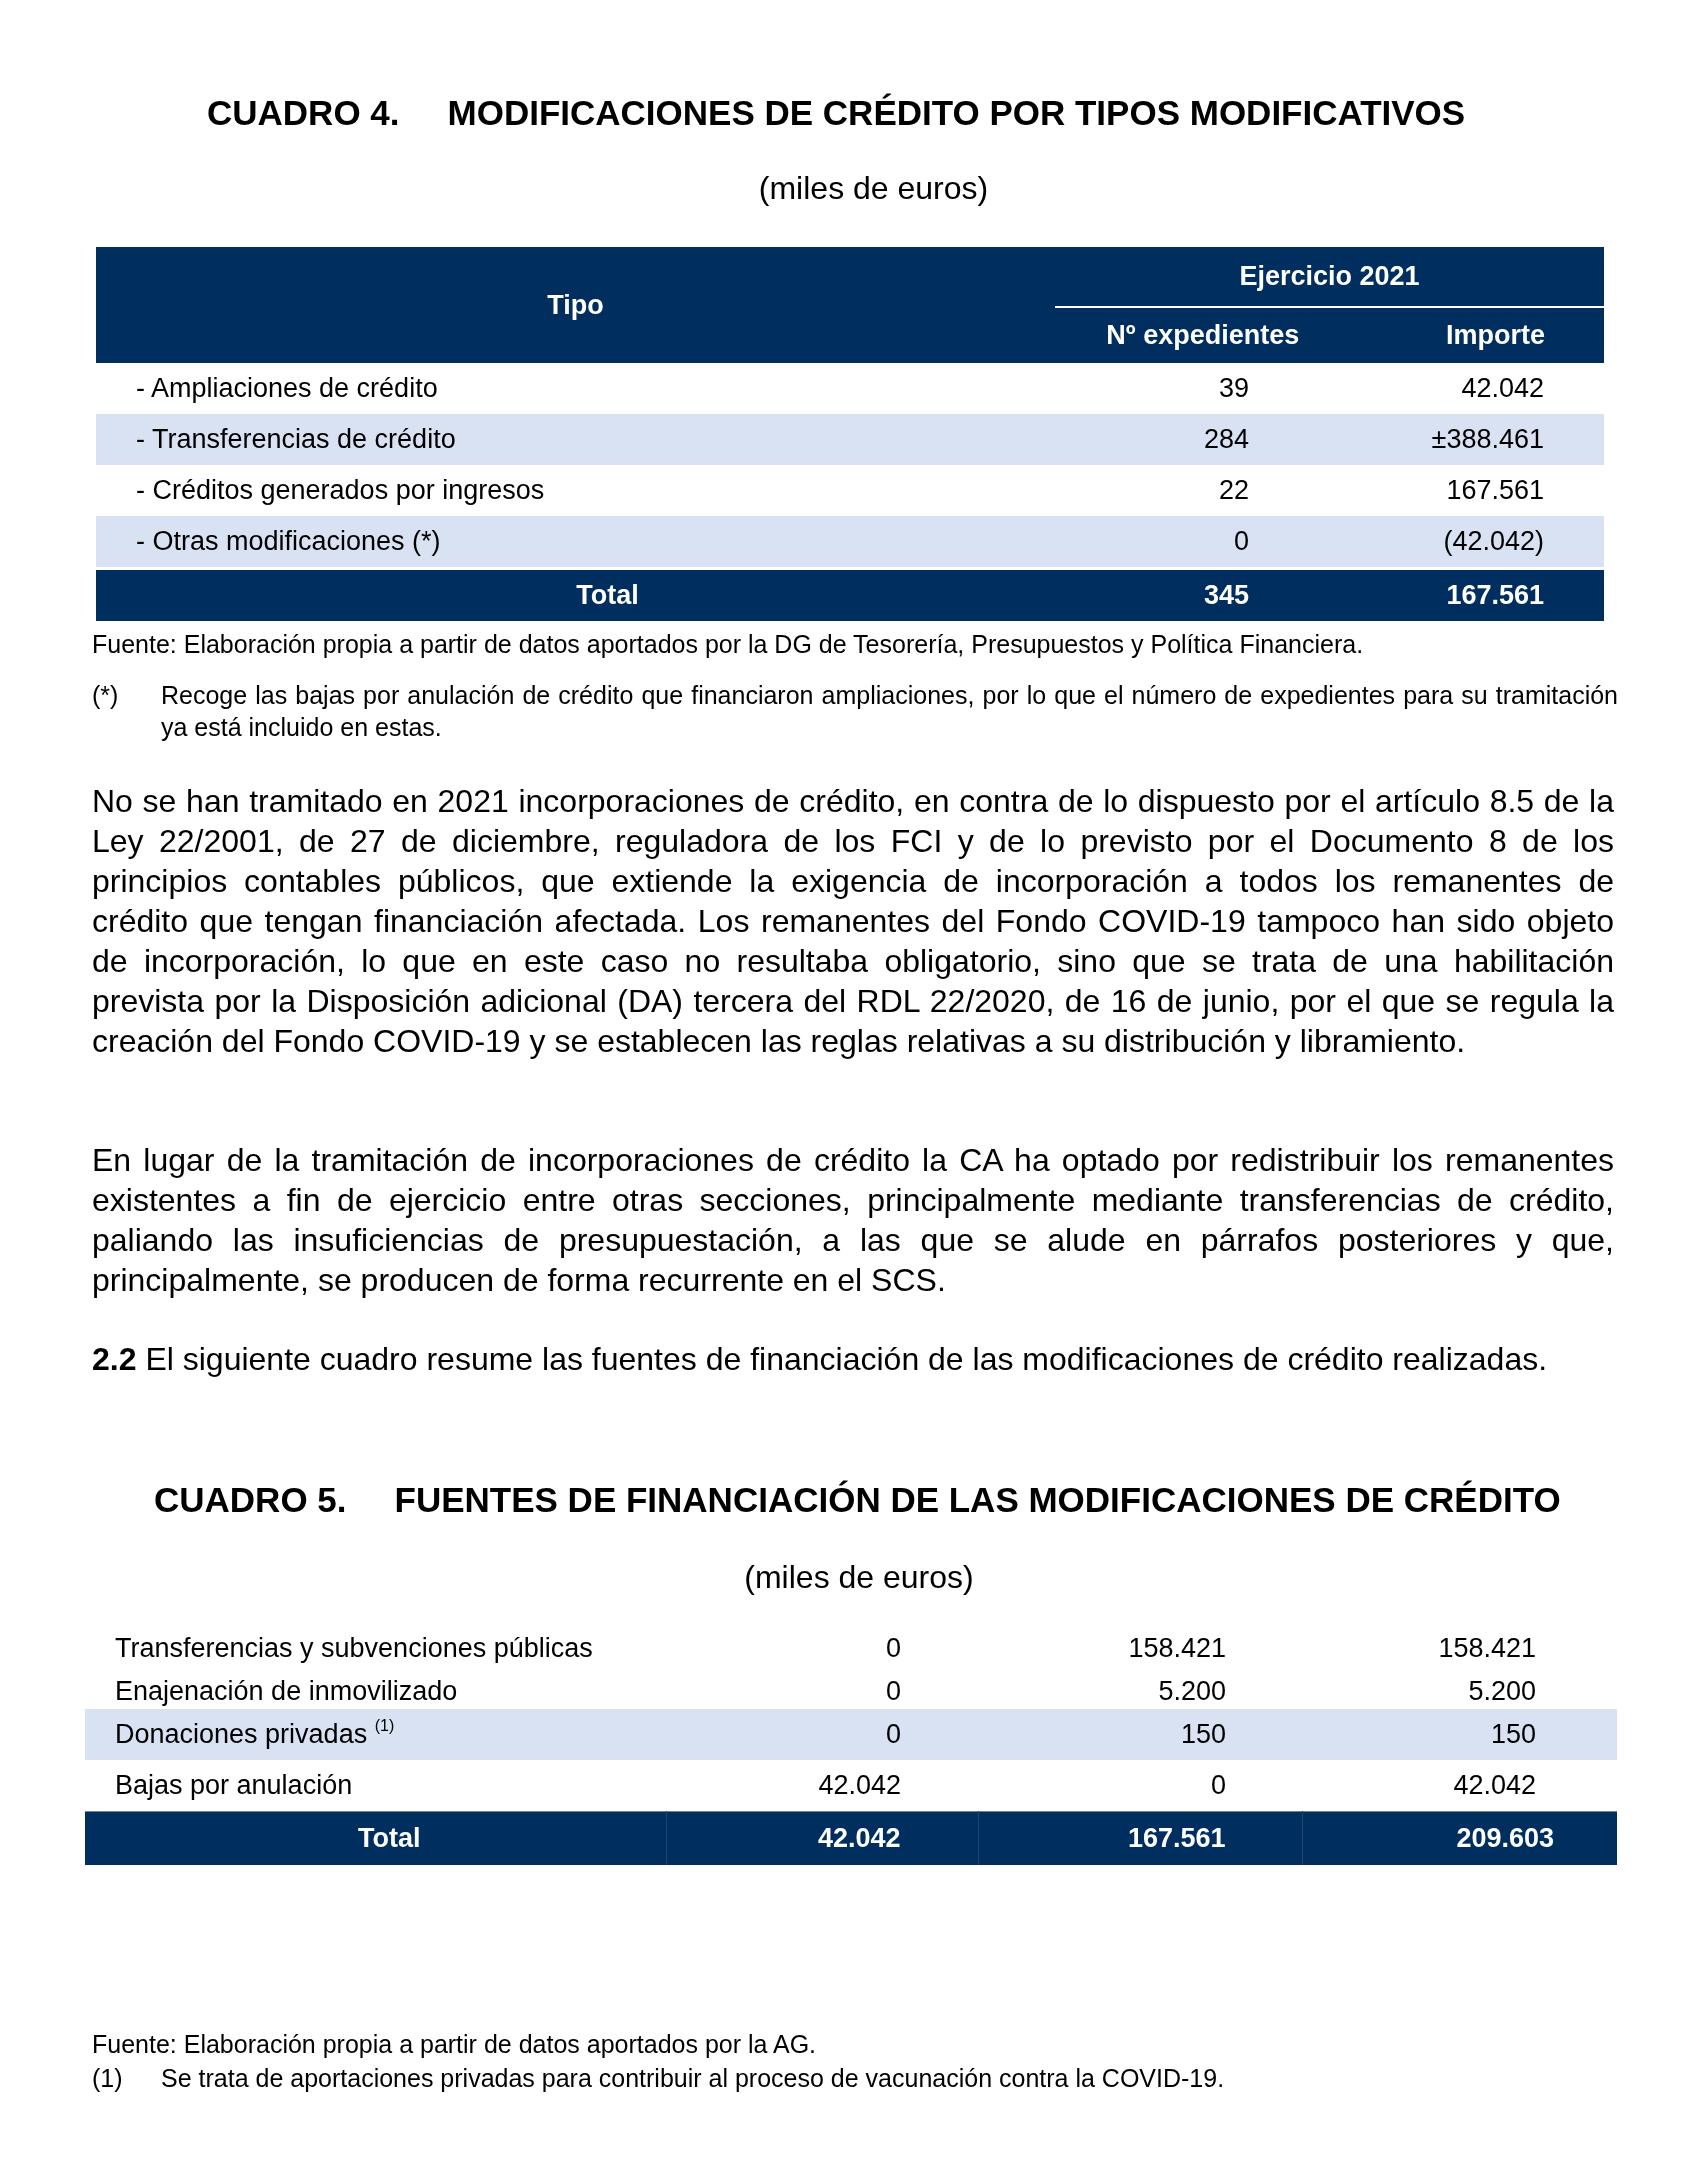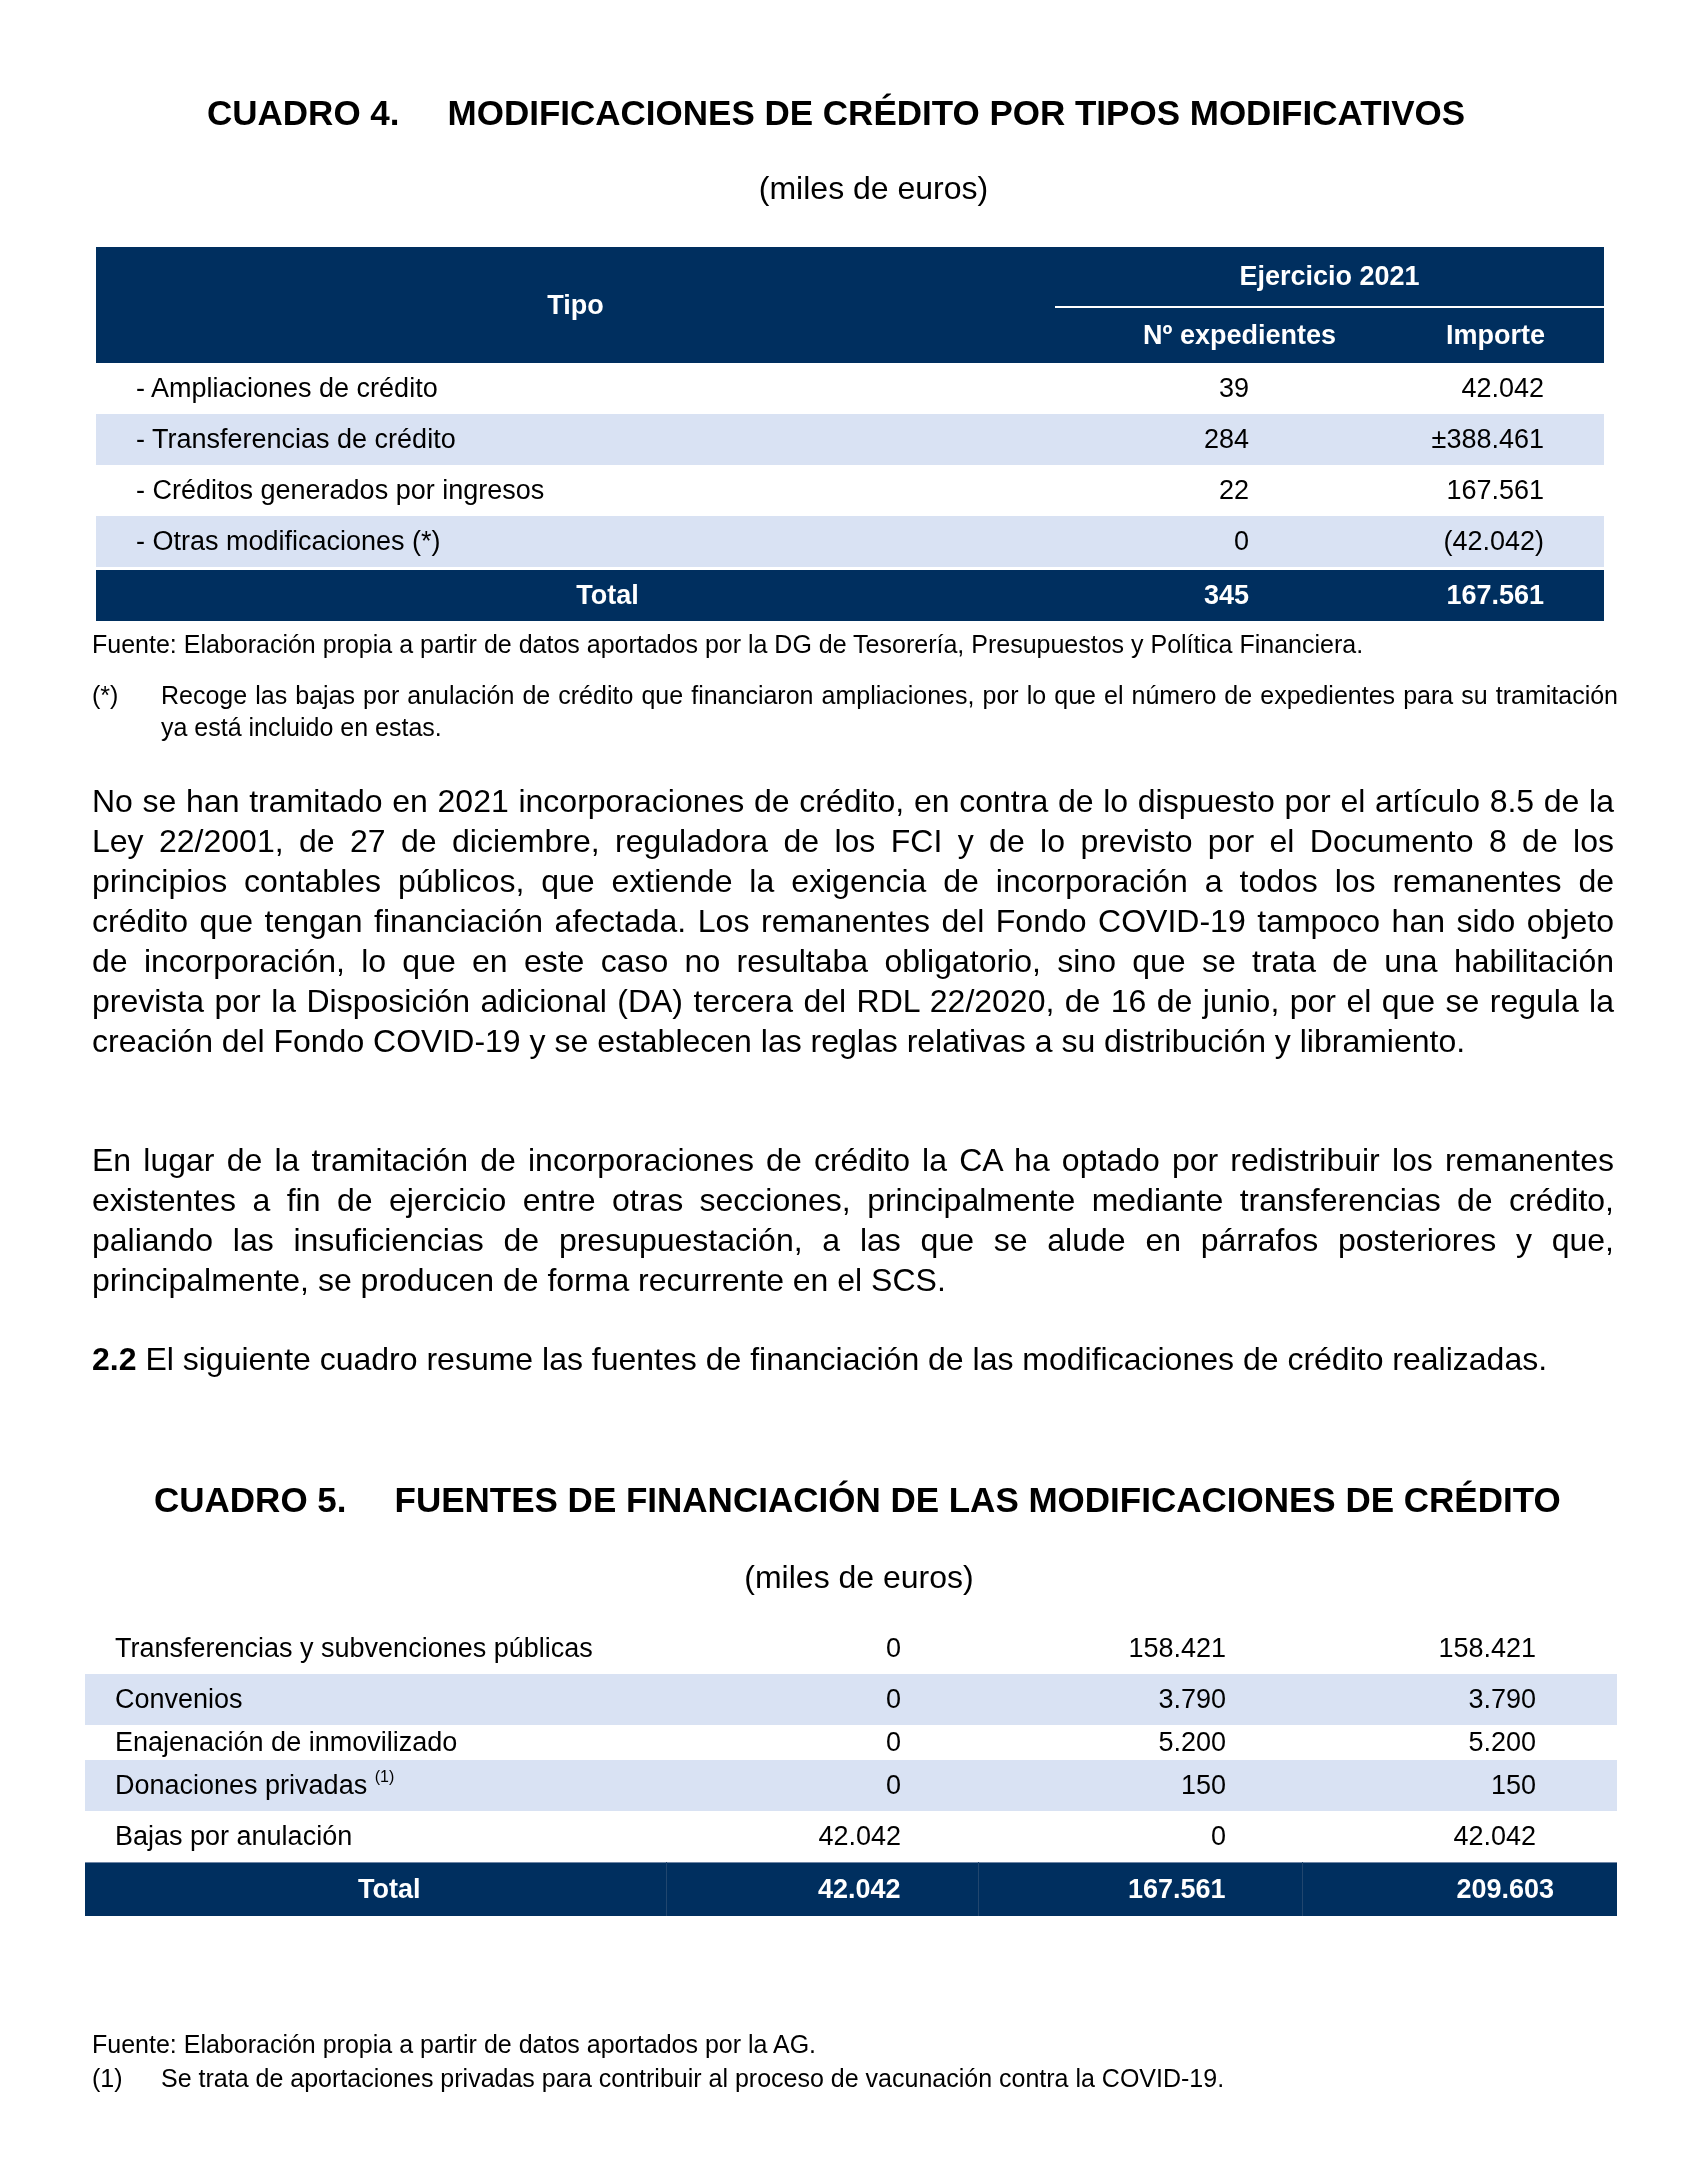--- a/index.html
+++ b/index.html
@@ -34,21 +34,21 @@
     <col style="width:959px">
       <col style="width:281px">
       <col style="width:268px">
   </colgroup>
   <tbody>
       <tr class="navy hdr" style="height:60px;">
     <th rowspan="2" style="text-align:center; ">Tipo</th>
     <th colspan="2" style="text-align:center; border-bottom:2.4px solid #ffffff; vertical-align:middle;">Ejercicio 2021</th>
   </tr>
   <tr class="navy hdr" style="height:56px;">
-    <th style="text-align:right; padding-left:14.5px;">Nº expedientes</th>
+    <th style="text-align:center; padding-left:14.5px;">Nº expedientes</th>
     <th style="text-align:right; padding-right:59px;">Importe</th>
   </tr>
   <tr style="height:51px;">
     <td style="padding-left:40px;">- Ampliaciones de crédito</td>
     <td class="num-r" style="padding-right:87px;">39</td>
     <td class="num-r" style="padding-right:60px;">42.042</td>
   </tr>
   <tr class="light" style="height:51px;">
     <td style="padding-left:40px;">- Transferencias de crédito</td>
     <td class="num-r" style="padding-right:87px;">284</td>
@@ -99,26 +99,20 @@
       <col style="width:324px">
       <col style="width:315px">
   </colgroup>
   <tbody>
   <tr style="height:51px;">
     <td style="padding-left:30px;">Transferencias y subvenciones públicas</td>
     <td class="num-r" style="padding-right:77px;">0</td>
     <td class="num-r" style="padding-right:76px;">158.421</td>
     <td class="num-r" style="padding-right:81px;">158.421</td>
   </tr>
-  <tr class="light" style="height:51px;">
-    <td style="padding-left:30px;">Convenios</td>
-    <td class="num-r" style="padding-right:77px;">0</td>
-    <td class="num-r" style="padding-right:76px;">3.790</td>
-    <td class="num-r" style="padding-right:81px;">3.790</td>
-  </tr>
   <tr style="height:35px;">
     <td style="padding-left:30px;">Enajenación de inmovilizado</td>
     <td class="num-r" style="padding-right:77px;">0</td>
     <td class="num-r" style="padding-right:76px;">5.200</td>
     <td class="num-r" style="padding-right:81px;">5.200</td>
   </tr>
   <tr class="light" style="height:51px;">
     <td style="padding-left:30px;margin-top:44px;"><span>Donaciones privadas </span><span class="sup">(1)</span></td>
     <td class="num-r" style="padding-right:77px;">0</td>
     <td class="num-r" style="padding-right:76px;">150</td>

